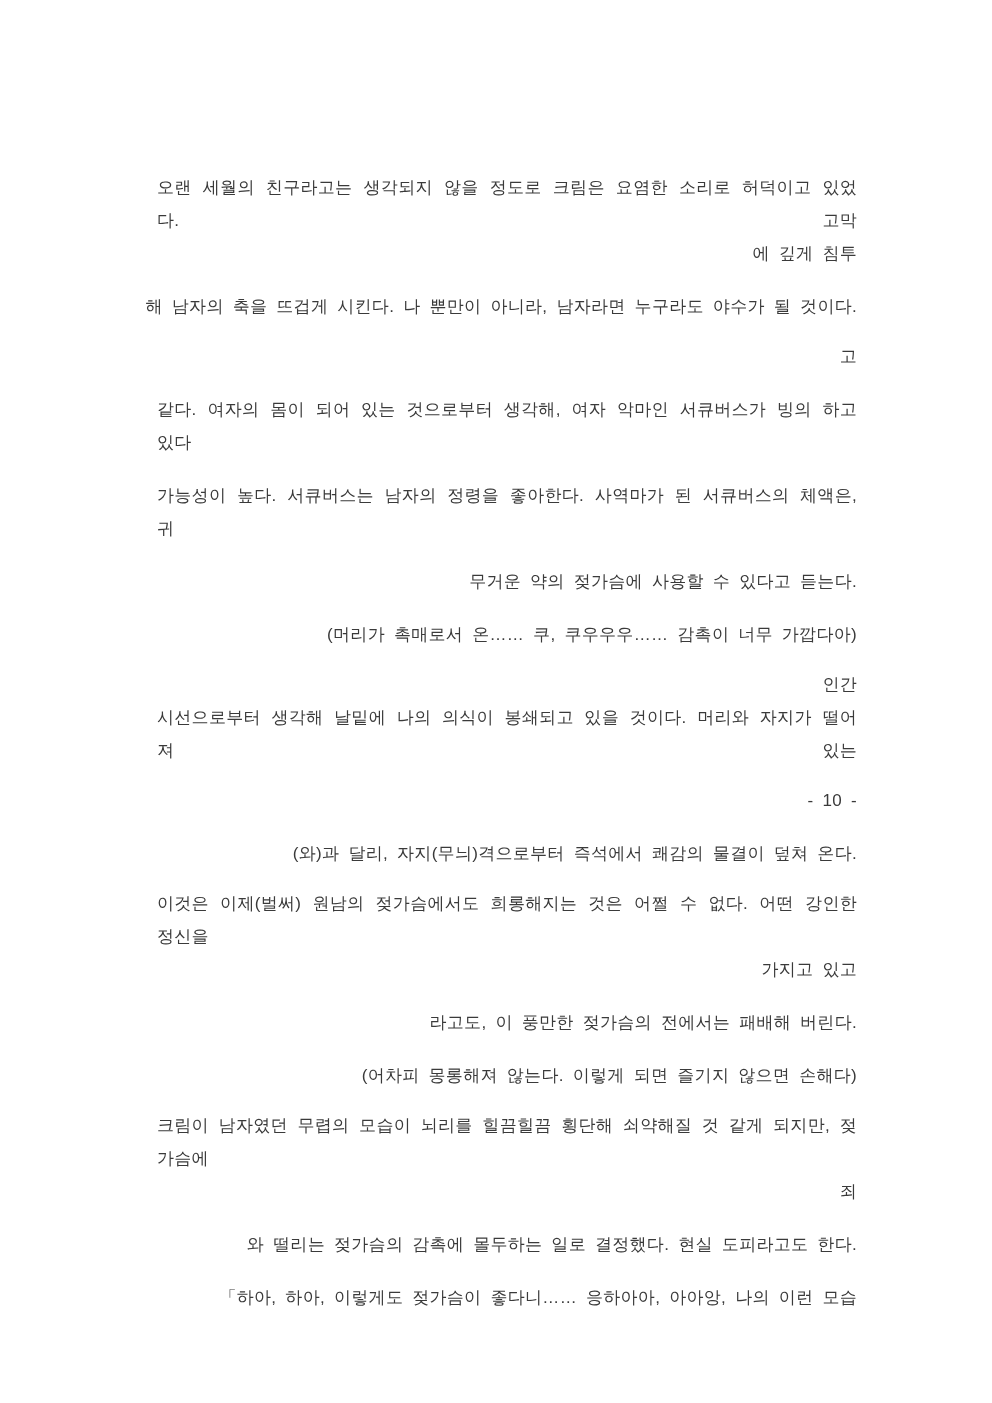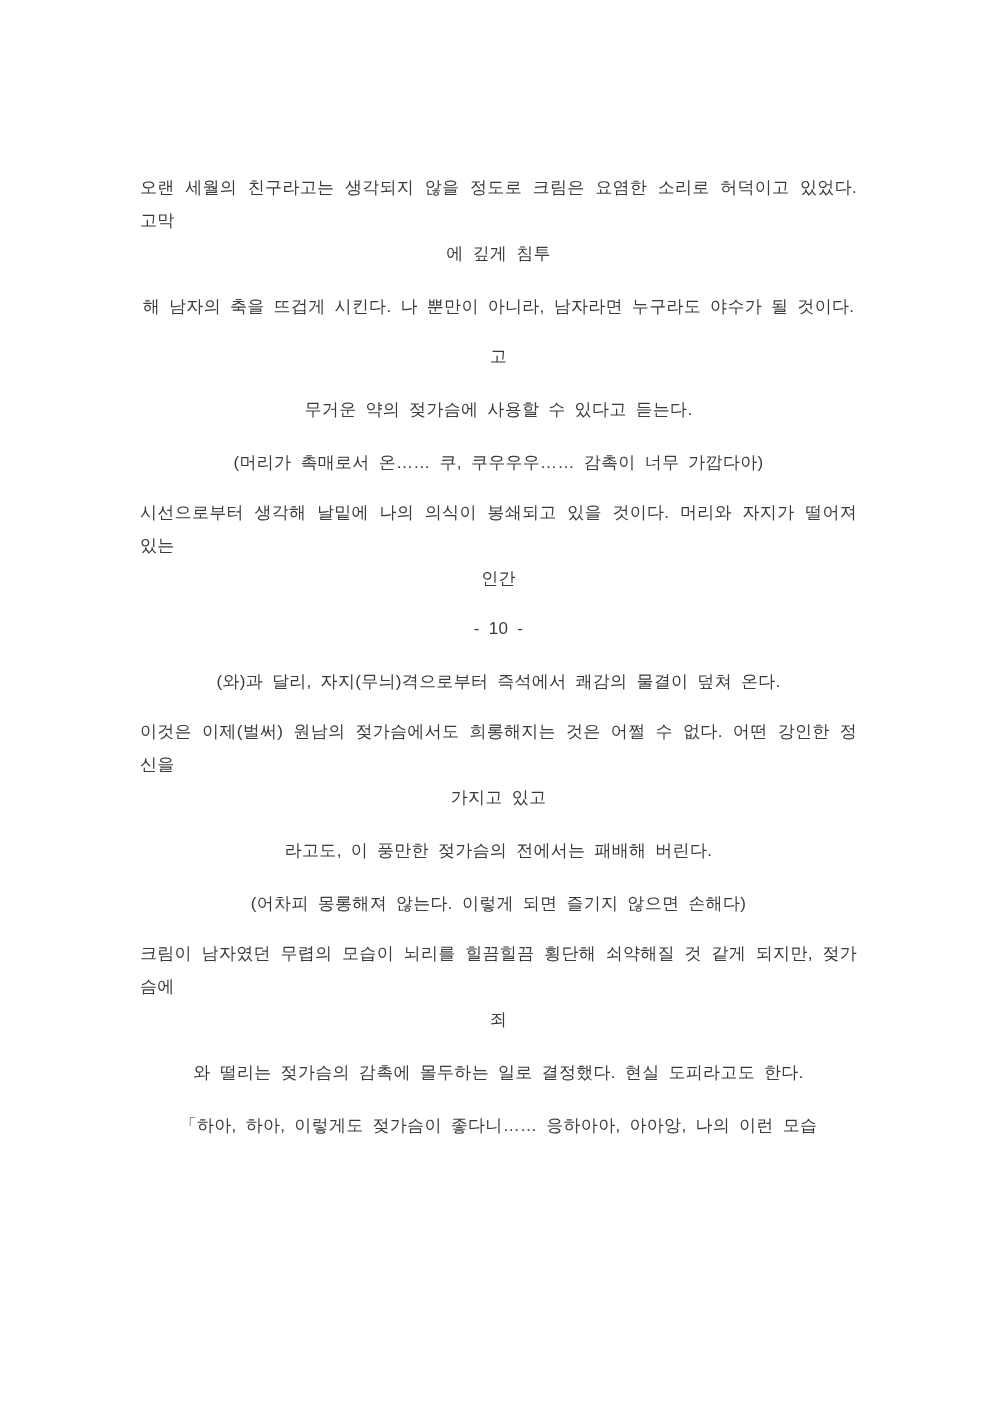--- a/index.html
+++ b/index.html
@@ -22,26 +22,27 @@
     letter-spacing: 0.3px;
   }
   p.para {
     margin: 0 0 20px 0;
     padding: 0;
   }
   p.para.two {
     margin-bottom: 13px;
   }
   .ln {
-    text-align: center;
+    text-align: right;
     white-space: normal;
   }
   .ln.j {
     text-align: justify;
     text-align-last: justify;
+    margin-left: 17px;
   }
   .pagenum {
     margin: 0 0 20px 0;
   }
 </style>
 </head>
 <body>
 
 <div class="page">
 
@@ -56,40 +57,42 @@
     <div class="ln">해 남자의 축을 뜨겁게 시킨다. 나 뿐만이 아니라, 남자라면 누구라도 야수가 될 것이다.</div>
   <p></p>
 
   <p class="para two">
     </p>
     <div class="ln">고</div>
   <p></p>
 
   <p class="para">
     </p>
+    <div class="ln j">같다. 여자의 몸이 되어 있는 것으로부터 생각해, 여자 악마인 서큐버스가 빙의 하고 있다</div>
   <p></p>
 
   <p class="para">
     </p>
+    <div class="ln j">가능성이 높다. 서큐버스는 남자의 정령을 좋아한다. 사역마가 된 서큐버스의 체액은, 귀</div>
   <p></p>
 
   <p class="para">
     </p>
     <div class="ln">무거운 약의 젖가슴에 사용할 수 있다고 듣는다.</div>
   <p></p>
 
   <p class="para">
     </p>
     <div class="ln">(머리가 촉매로서 온…… 쿠, 쿠우우우…… 감촉이 너무 가깝다아)</div>
   <p></p>
 
   <p class="para two">
     </p>
+    <div class="ln">인간</div>
     <div class="ln j">시선으로부터 생각해 날밑에 나의 의식이 봉쇄되고 있을 것이다. 머리와 자지가 떨어져 있는</div>
-    <div class="ln">인간</div>
   <p></p>
 
   <div class="ln pagenum">- 10 -</div>
 
   <p class="para">
     </p>
     <div class="ln">(와)과 달리, 자지(무늬)격으로부터 즉석에서 쾌감의 물결이 덮쳐 온다.</div>
   <p></p>
 
   <p class="para two">

